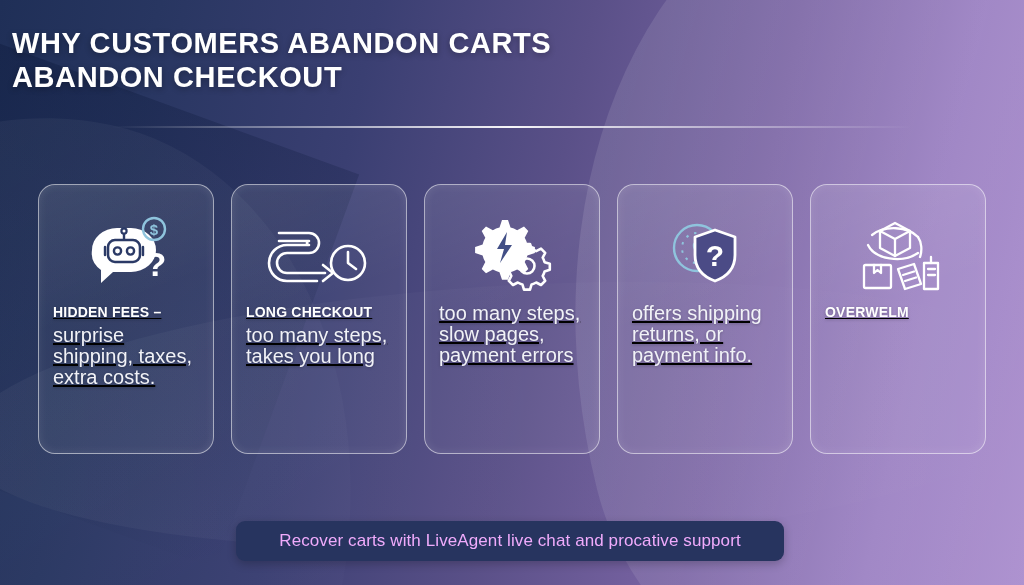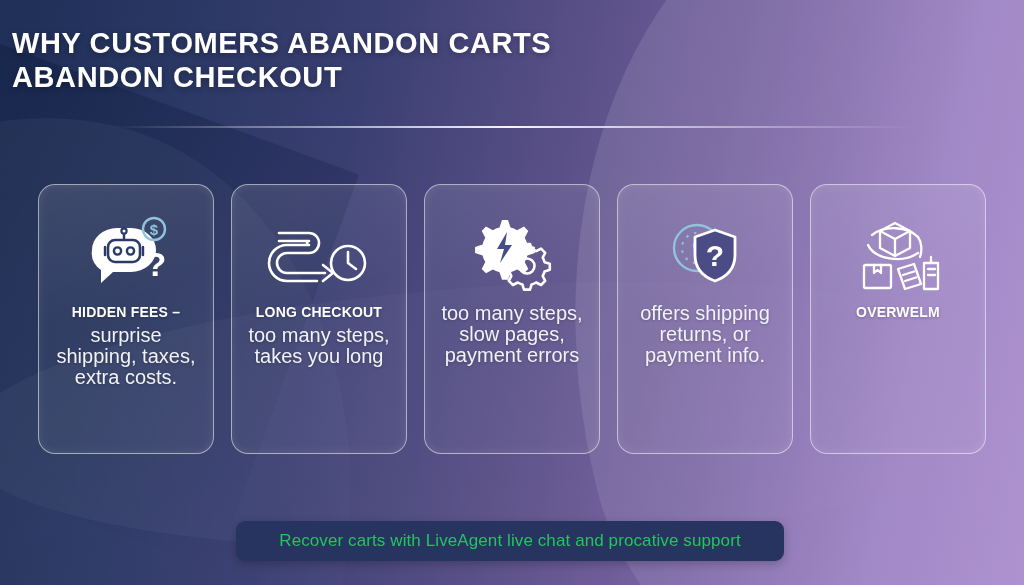--- a/index.html
+++ b/index.html
@@ -143,23 +143,23 @@
     display: flex;
     align-items: center;
     justify-content: center;
     position: relative;
     z-index: 2;
   }
 
   .card-text {
     position: relative;
     z-index: 2;
-    text-align: center;
     width: 100%;
     padding: 0 4px;
+    text-decoration: underline;
   }
 
   .card-heading {
     color: #ffffff;
     font-size: 14px;
     font-weight: bold;
     letter-spacing: 0.2px;
     line-height: 18px;
     margin-bottom: 4px;
     text-shadow: 0 1px 3px rgba(0,0,0,0.25);
@@ -182,21 +182,21 @@
     height: 40px;
     background: #27345f;
     border-radius: 9px;
     display: flex;
     align-items: center;
     justify-content: center;
     box-shadow: 0 3px 10px rgba(0,0,0,0.22);
     z-index: 6;
   }
   .footer-text {
-    color: #22c55e;
+    color: #f0abfc;
     font-size: 17px;
     letter-spacing: 0.1px;
   }
 
   svg { display: block; overflow: visible; }
 </style>
 </head>
 <body>
 
 <div id="infographic">

